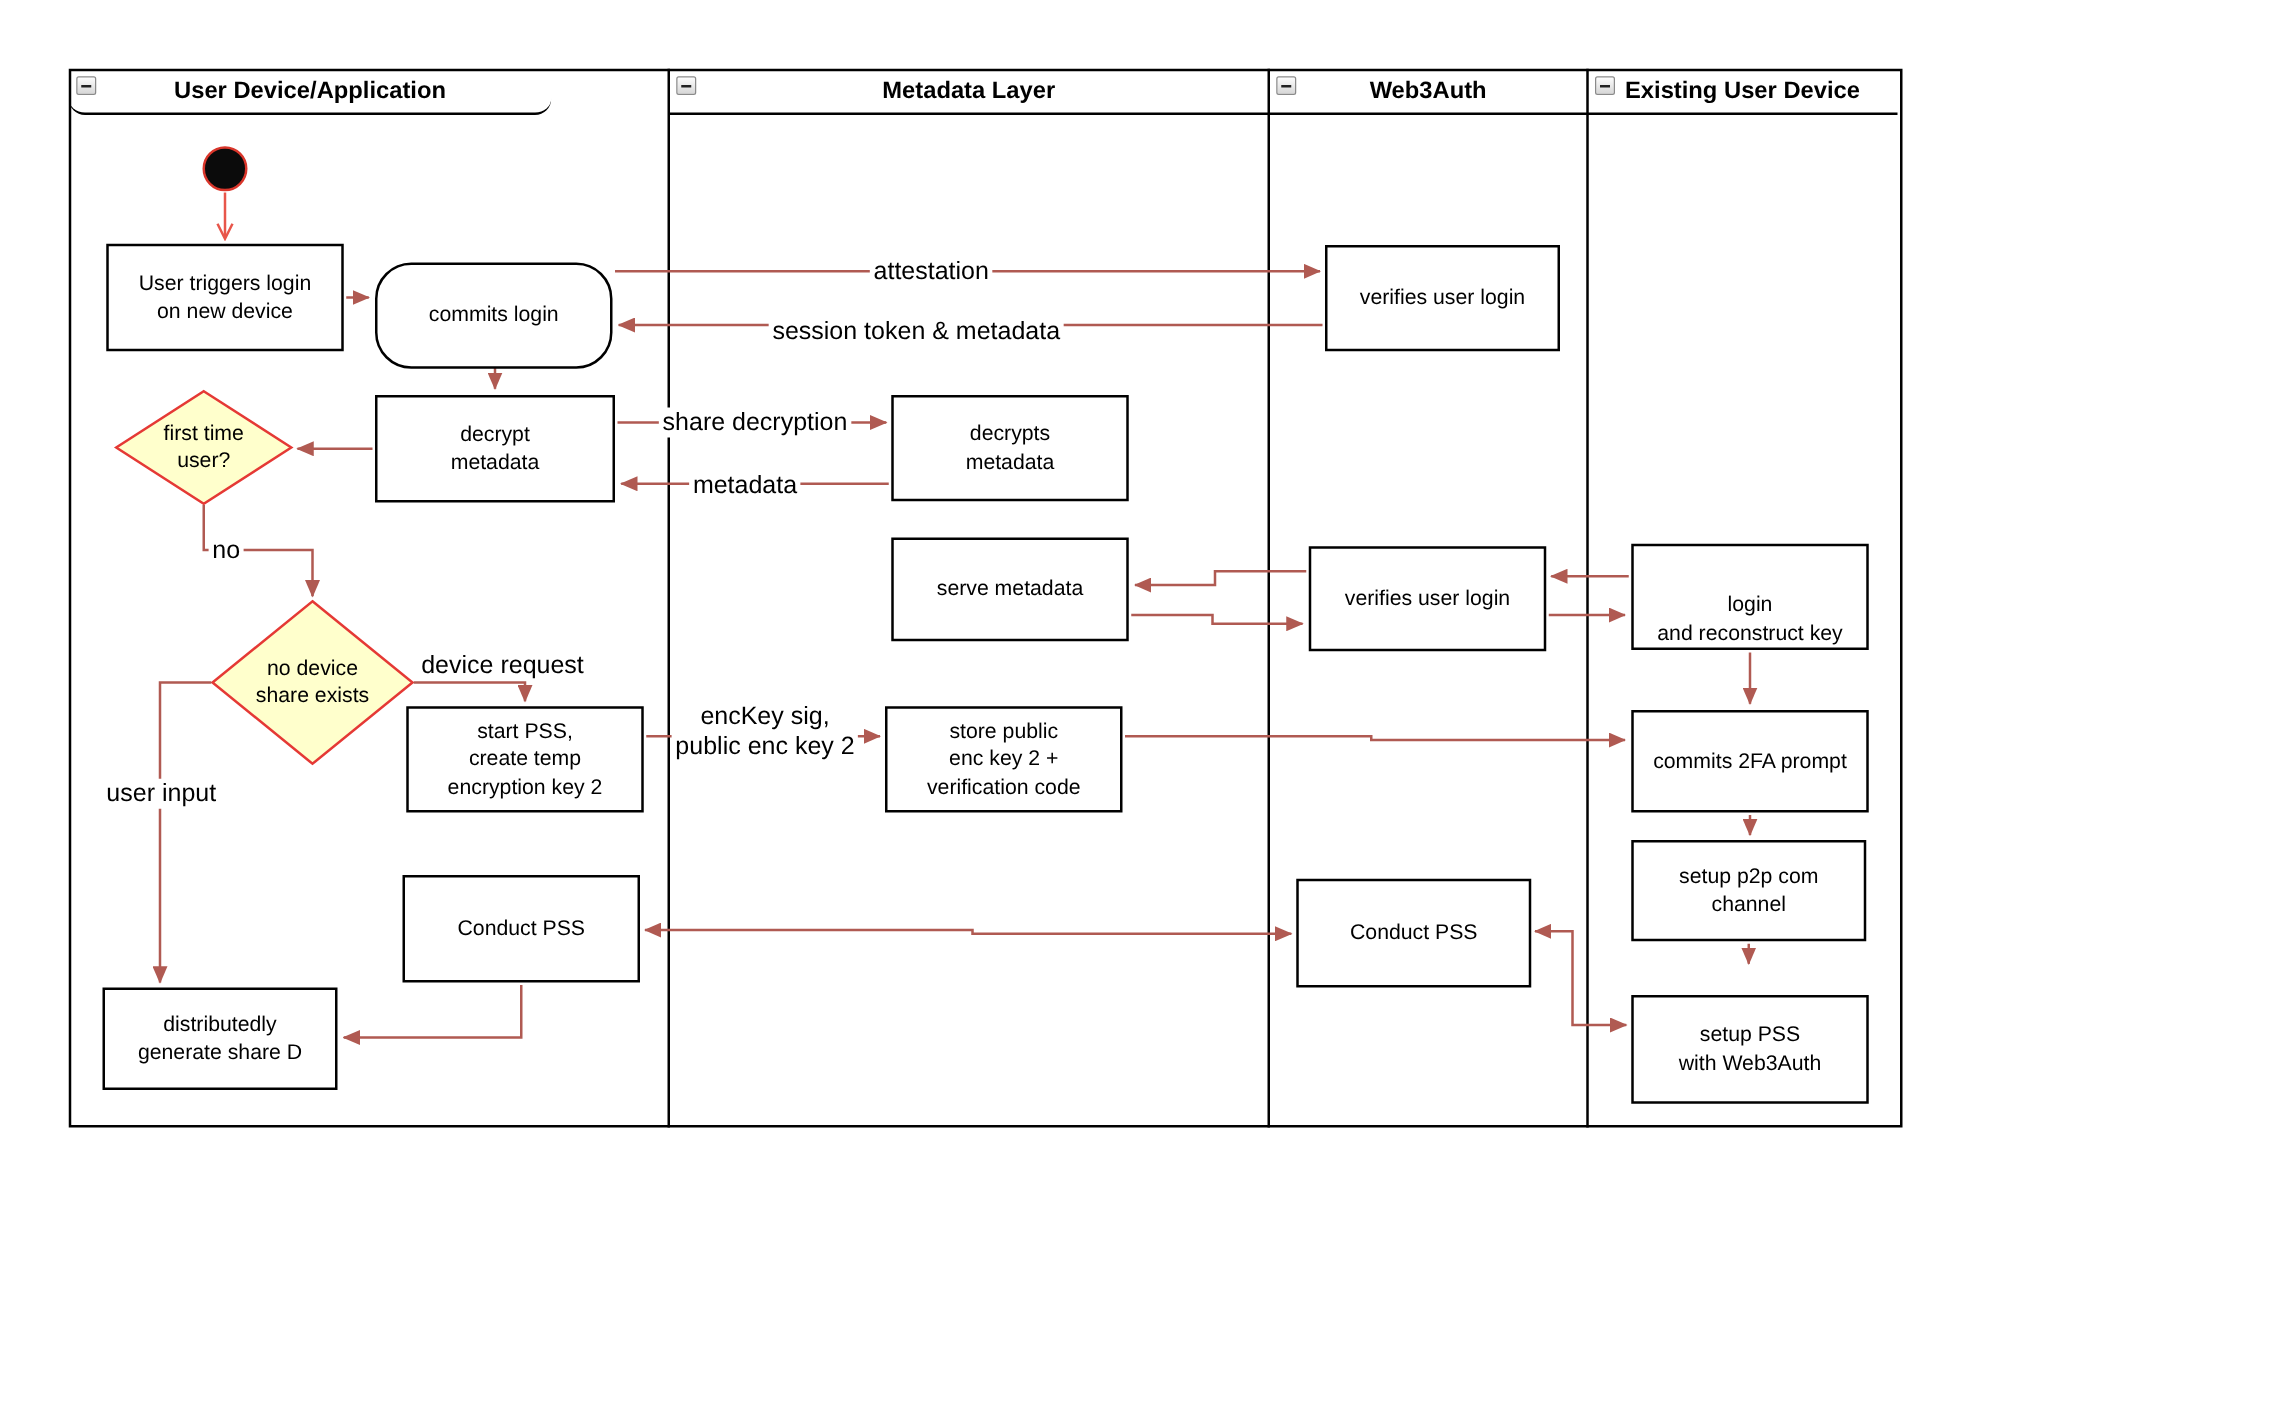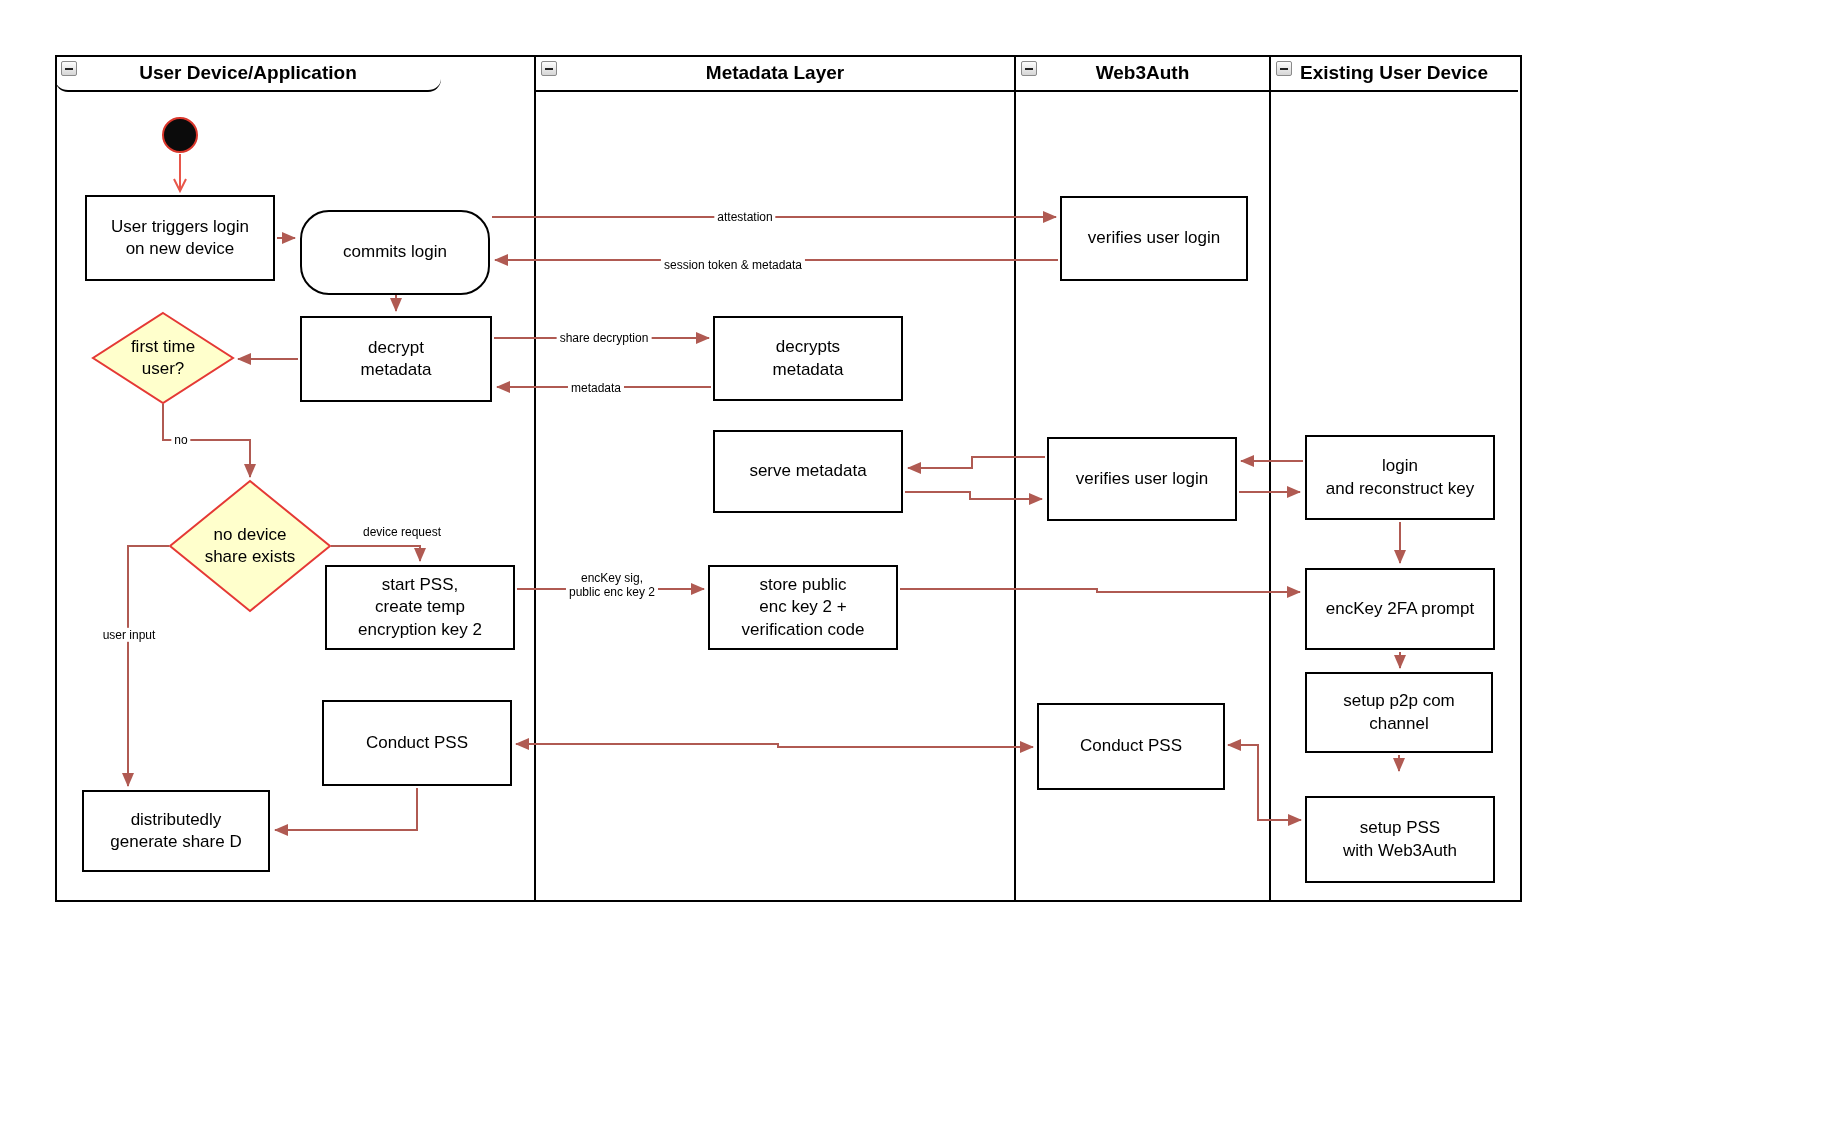--- a/index.html
+++ b/index.html
@@ -21,21 +21,21 @@
   .collapse-btn .minus{width:8px;height:2px;background:#222;}
   
   .node{position:absolute;background:#ffffff;border:2px solid var(--node-border);
     display:flex;align-items:center;justify-content:center;text-align:center;
     font-size:17px;line-height:1.32;z-index:4;box-sizing:border-box;}
   .node span{white-space:pre-line;}
   .dlabel{position:absolute;transform:translate(-50%,-50%);text-align:center;
     font-size:17px;line-height:1.3;white-space:pre-line;z-index:4;}
   
   .elabel{position:absolute;transform:translate(-50%,-50%);background:#ffffff;
-    font-size:12px;line-height:1.2;text-align:center;white-space:pre-line;
+    font-size:20px;line-height:1.2;text-align:center;white-space:pre-line;
     padding:0 3px;z-index:4;}
   
   svg.edges{position:absolute;left:0;top:0;z-index:3;}
   .edge{stroke:var(--arrow);stroke-width:2;fill:none;}
   .edge-start{stroke:var(--start-arrow);stroke-width:2;fill:none;}
   .ah-fill{fill:var(--arrow);}
   .open-ah-stroke{fill:none;stroke:var(--start-arrow);stroke-width:2;}
   .decision{fill:var(--decision-fill);stroke:var(--decision-stroke);stroke-width:2;}
   .start-circle{fill:var(--start-fill);stroke:var(--start-stroke);stroke-width:2;}
 </style>
@@ -158,26 +158,26 @@
   <div class="node" style="left:1060px;top:196px;width:188px;height:85px;">
       <span>verifies user login</span>
     </div>
   <div class="node" style="left:1047px;top:437px;width:190px;height:84px;">
       <span>verifies user login</span>
     </div>
   <div class="node" style="left:1037px;top:703px;width:188px;height:87px;">
       <span>Conduct PSS</span>
     </div>
 
-  <div class="node" style="left:1305px;top:435px;width:190px;height:85px;">
+  <div class="node" style="left:1305px;top:435px;width:190px;height:85px;align-items:flex-end;">
       <span>login
 and reconstruct key</span>
     </div>
   <div class="node" style="left:1305px;top:568px;width:190px;height:82px;">
-      <span>encKey 2FA prompt</span>
+      <span>commits 2FA prompt</span>
     </div>
   <div class="node" style="left:1305px;top:672px;width:188px;height:81px;">
       <span>setup p2p com
 channel</span>
     </div>
   <div class="node" style="left:1305px;top:796px;width:190px;height:87px;">
       <span>setup PSS
 with Web3Auth</span>
     </div>
 

